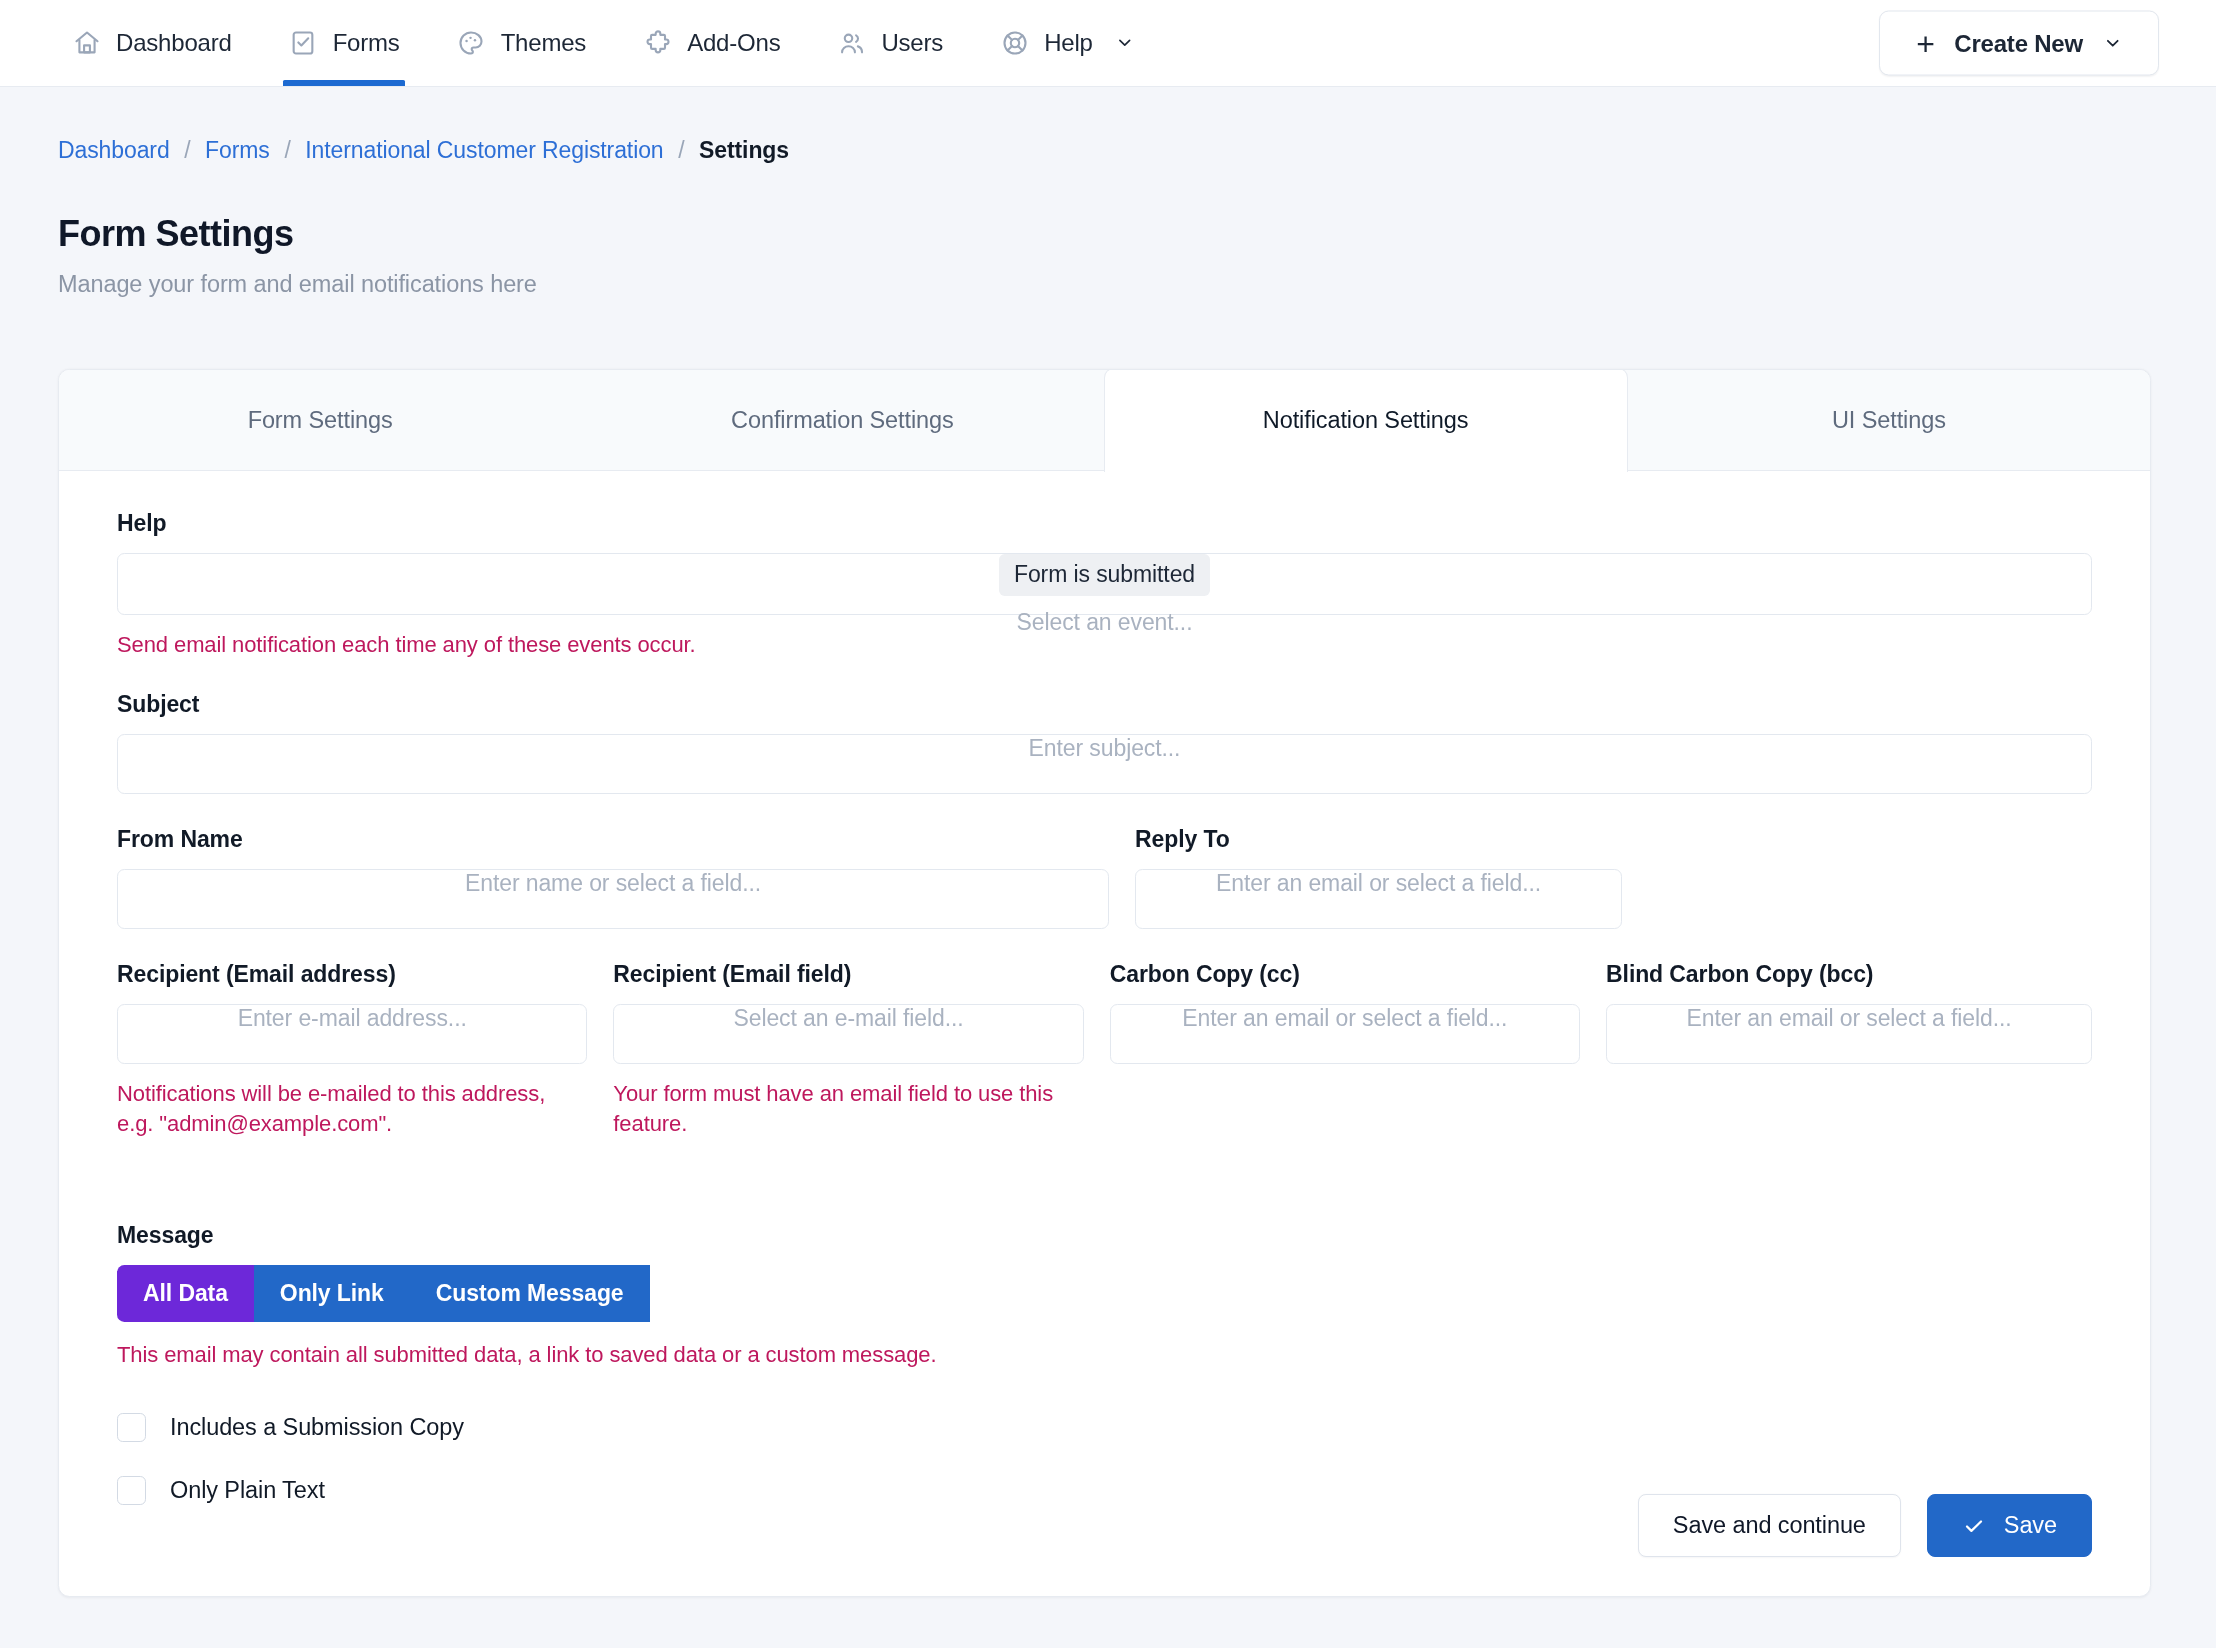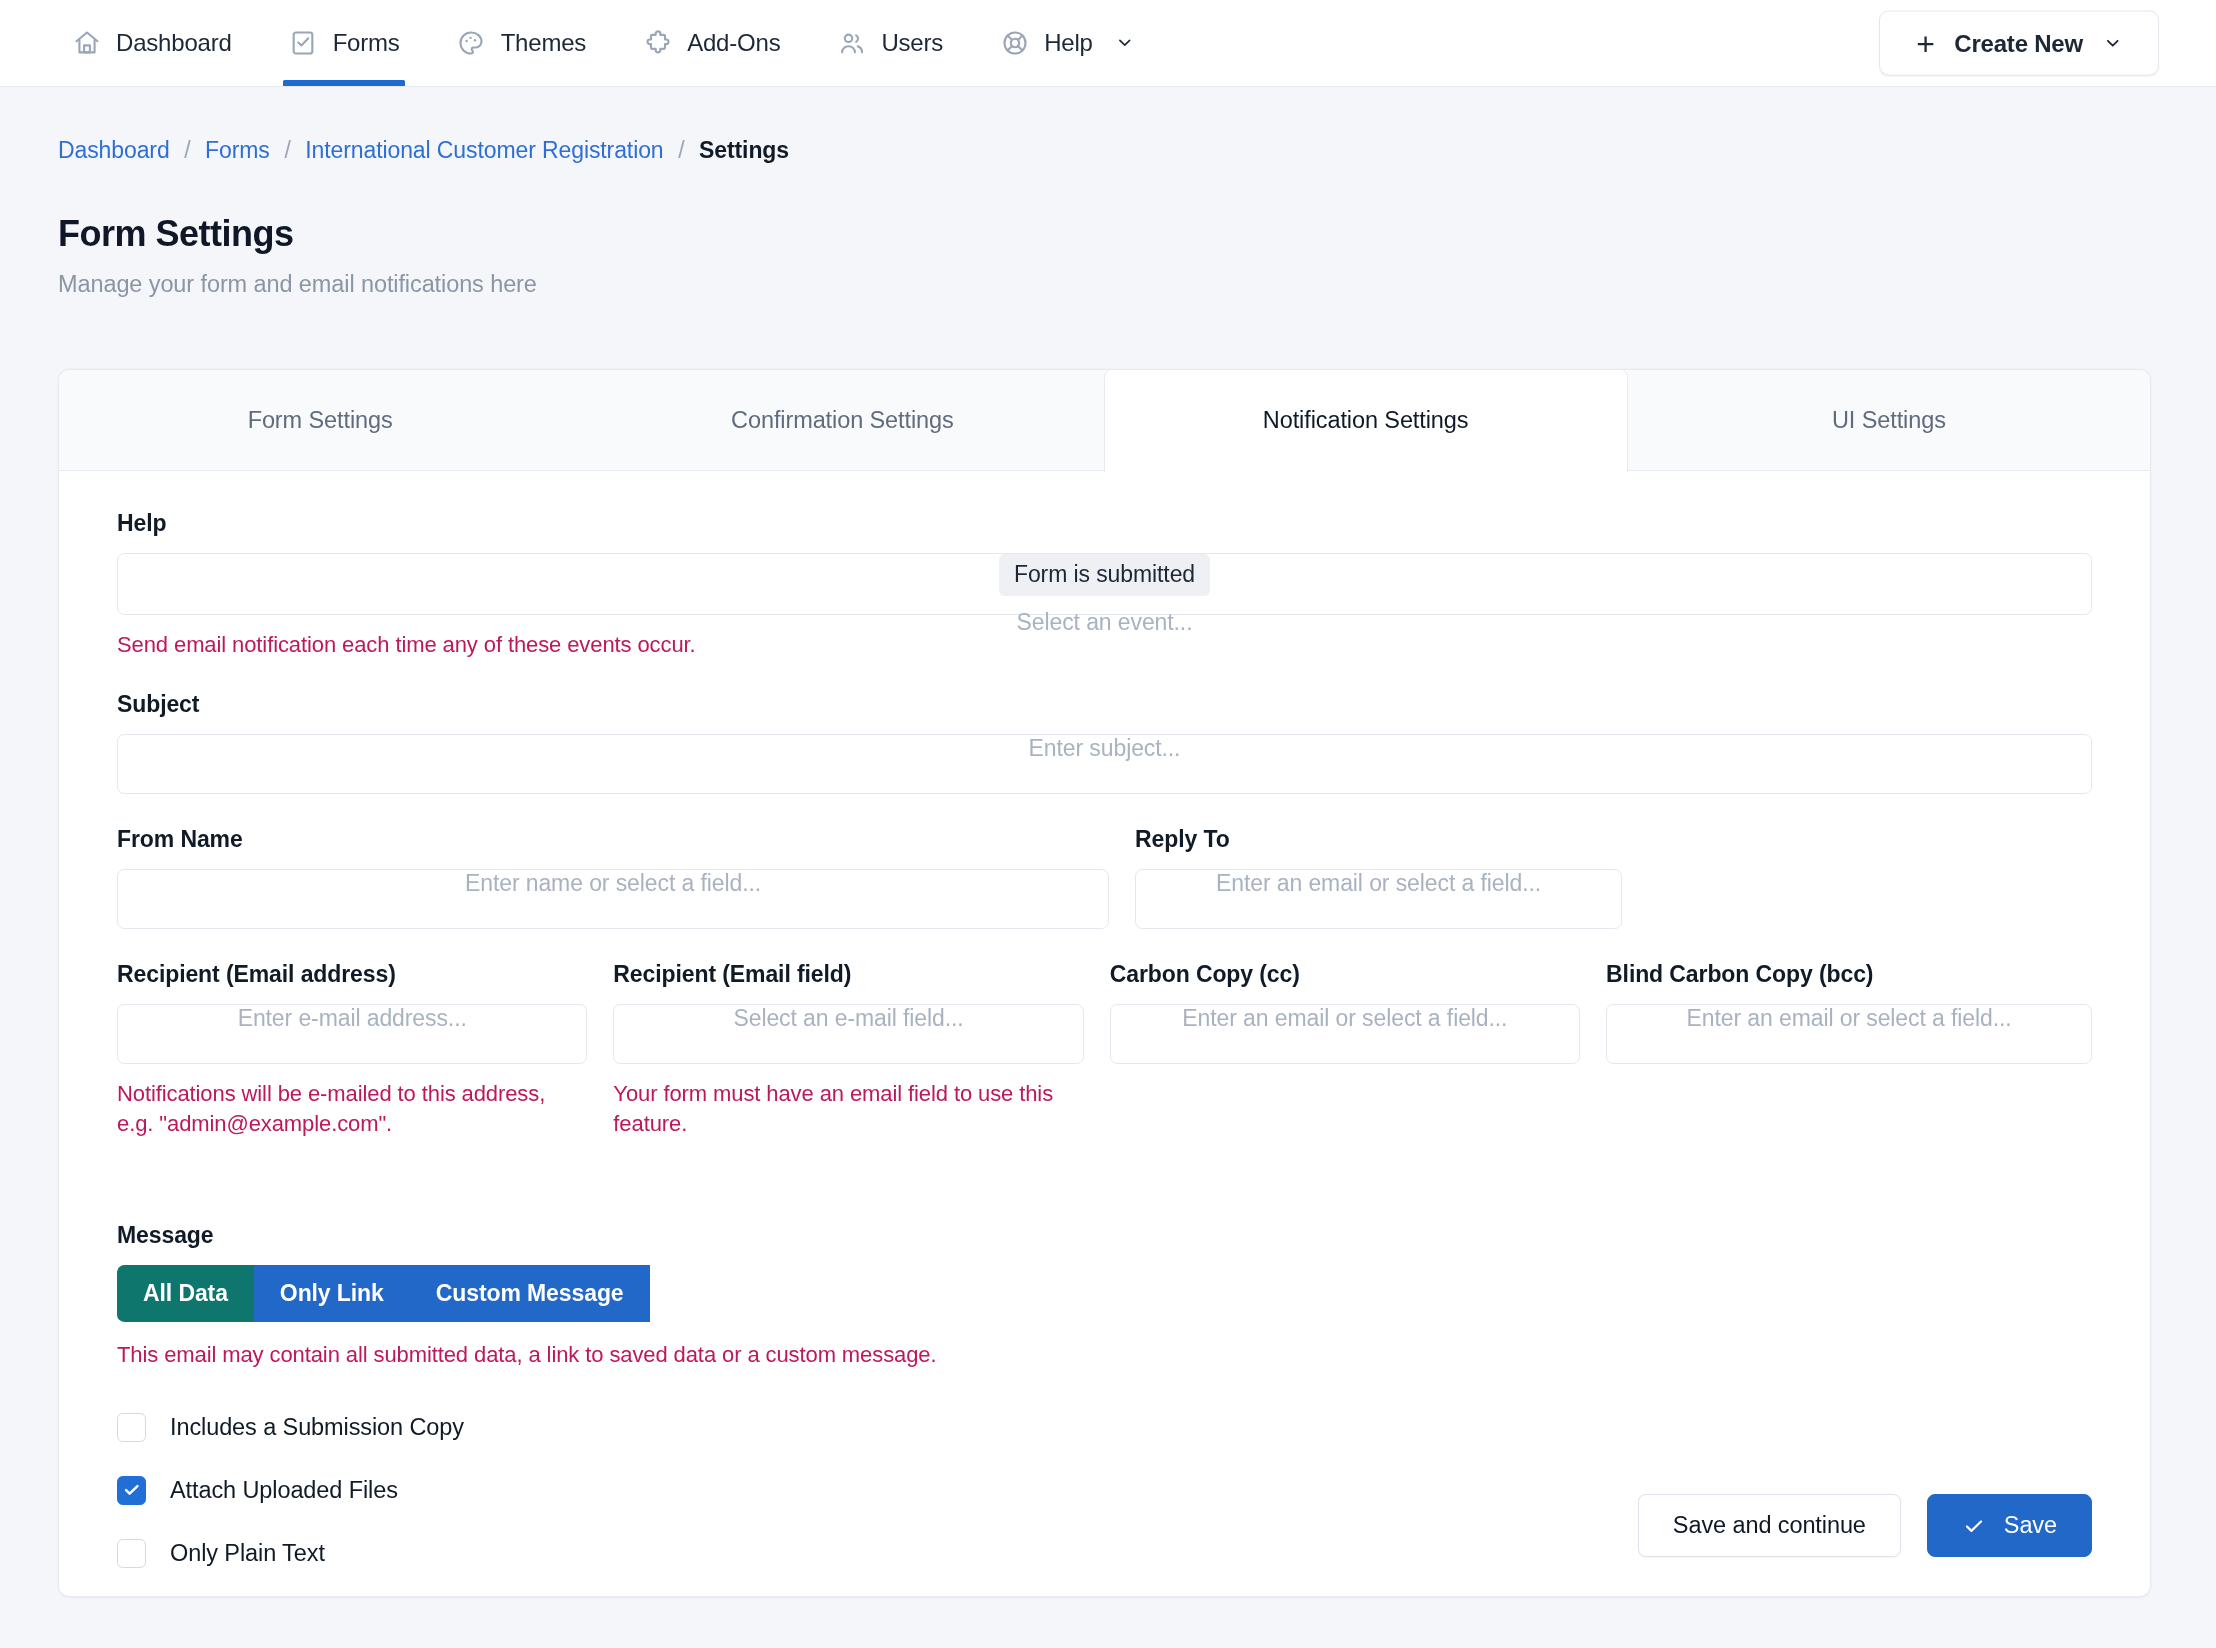--- a/index.html
+++ b/index.html
@@ -145,21 +145,21 @@
   .field { display: flex; flex-direction: column; }
 
   
   .seg { display: inline-flex; border-radius: 7.3px; overflow: hidden; }
   .seg-btn {
     height: 57px; display: flex; align-items: center; justify-content: center;
     padding: 0 26px;
     font-size: 23px; color: #ffffff; background: #2268c8;
     cursor: pointer; letter-spacing: -0.1px; font-weight: bold;
   }
-  .seg-btn.selected { background: #0f766e; }
+  .seg-btn.selected { background: #6d28d9; }
 
   
   .cbrow { display: flex; align-items: center; gap: 24px; margin-bottom: 34px; cursor: pointer; }
   .cbox {
     width: 29px; height: 29px; border-radius: 5.7px;
     border: 1.6px solid #d3dae4; background: #ffffff;
     display: flex; align-items: center; justify-content: center;
     flex: 0 0 auto;
   }
   .cbox.checked { background: #1f6fd6; border-color: #1f6fd6; }
@@ -359,28 +359,20 @@
         </div>
         <div class="hint" style="margin-top:18px;">This email may contain all submitted data, a link to saved data or a custom message.</div>
       </div>
 
       <div style="margin-top:42px;">
         <div class="cbrow">
           <span class="cbox"></span>
           <span class="cblabel">Includes a Submission Copy</span>
         </div>
         <div class="cbrow">
-          <span class="cbox checked">
-            <svg width="19.5" height="19.5" viewBox="0 0 24 24" fill="none" stroke="#ffffff" stroke-width="3" stroke-linecap="round" stroke-linejoin="round">
-                <path d="M5 12.5l4.4 4.4L19 7.5"></path>
-              </svg>
-          </span>
-          <span class="cblabel">Attach Uploaded Files</span>
-        </div>
-        <div class="cbrow">
           <span class="cbox"></span>
           <span class="cblabel">Only Plain Text</span>
         </div>
       </div>
 
       <div class="footer">
         <div class="btn-secondary">Save and continue</div>
         <div class="btn-primary">
           <span style="display:inline-flex">
             <svg width="24" height="24" viewBox="0 0 24 24" fill="none" stroke="#ffffff" stroke-width="2.2" stroke-linecap="round" stroke-linejoin="round">

